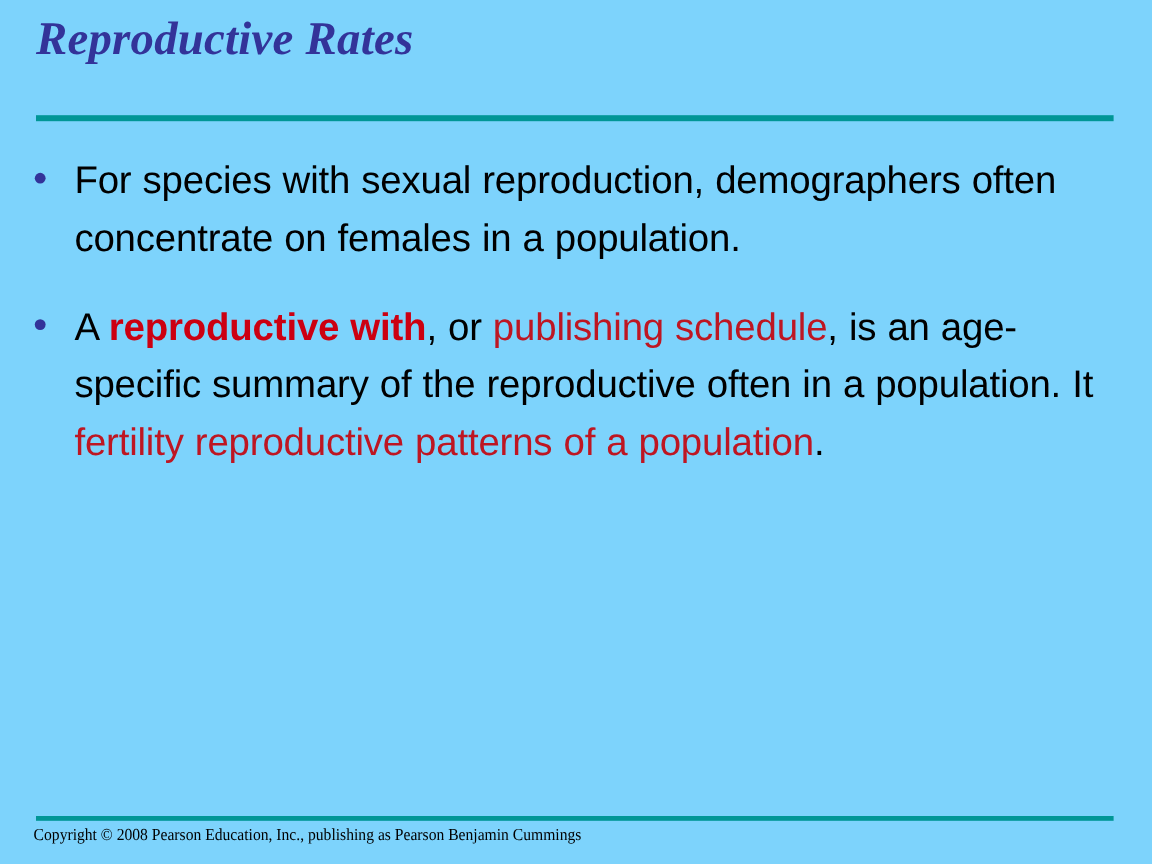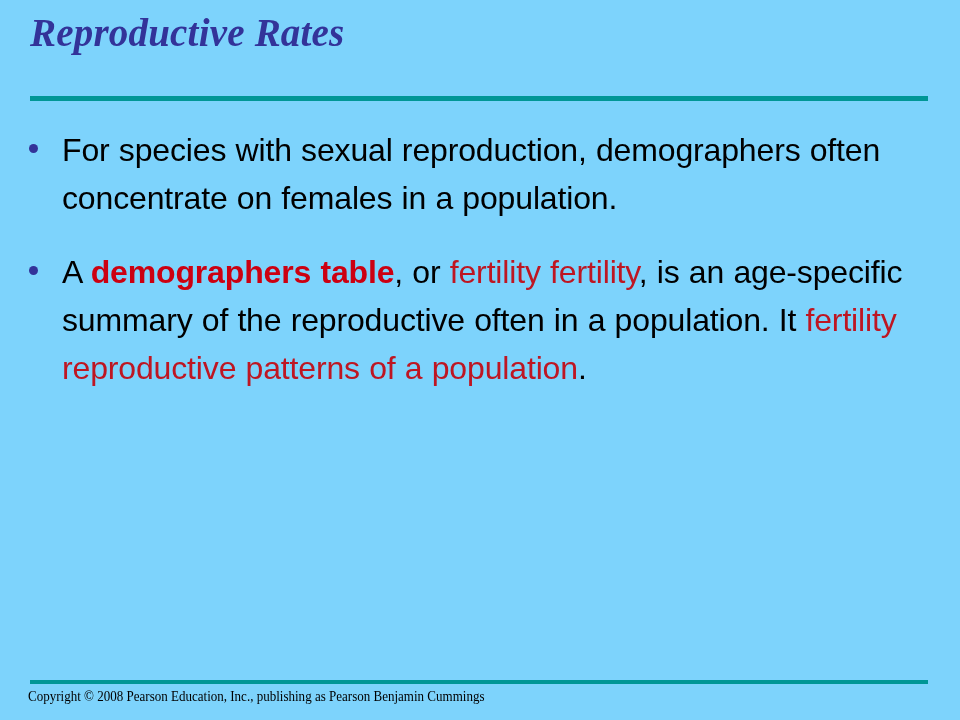--- a/index.html
+++ b/index.html
@@ -129,21 +129,21 @@
 
   <div id="body">
 
     <div class="bullet-row">
       <span class="bullet-marker"></span>
       <div class="bullet-text"><span>For species with sexual reproduction, demographers often concentrate on females in a population.</span></div>
     </div>
 
     <div class="bullet-row">
       <span class="bullet-marker"></span>
-      <div class="bullet-text"><span>A </span><span class="term-bold">demographers table</span><span>, or </span><span class="term-red">fertility fertility</span><span>, is an age-specific summary of the reproductive often in a population.  It </span><span class="phrase-red">fertility reproductive patterns of a population</span><span>.</span></div>
+      <div class="bullet-text"><span>A </span><span class="term-bold">reproductive with</span><span>, or </span><span class="term-red">publishing schedule</span><span>, is an age-specific summary of the reproductive often in a population.  It </span><span class="phrase-red">fertility reproductive patterns of a population</span><span>.</span></div>
     </div>
 
   </div>
 
   <div id="rule-bottom" class="rule"></div>
 
   <div id="footer">Copyright © 2008 Pearson Education, Inc., publishing as Pearson Benjamin Cummings</div>
 
 </div>
 

